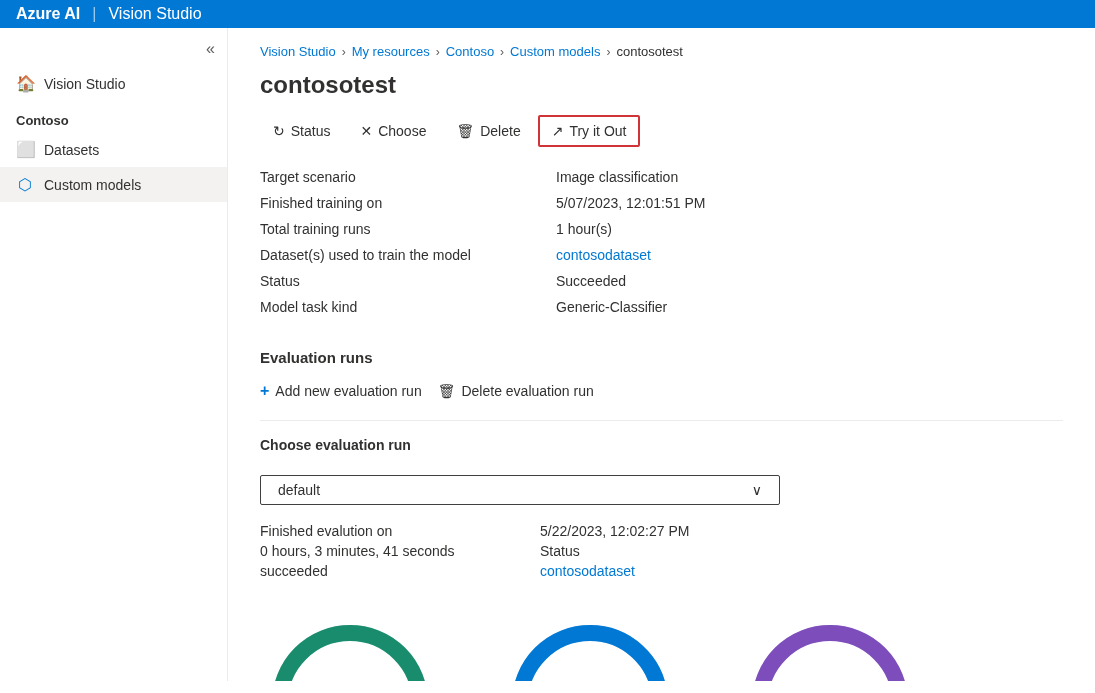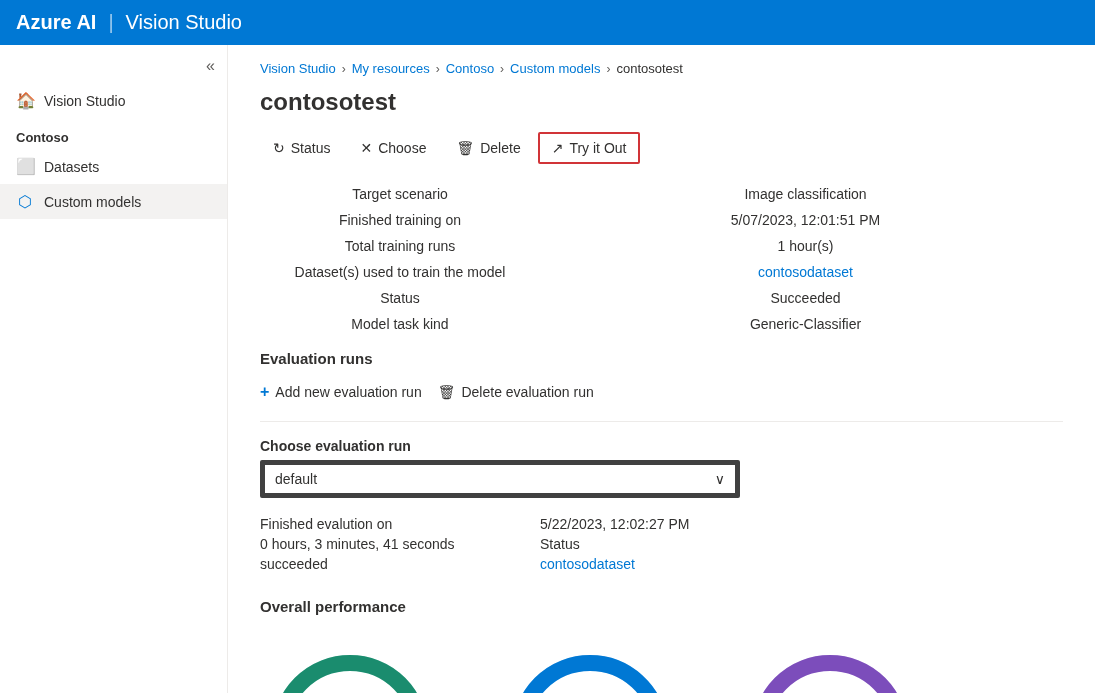--- a/index.html
+++ b/index.html
@@ -2,26 +2,26 @@
 <html><head>
   <meta charset="utf-8">
   <style>
     * { box-sizing: border-box; margin: 0; padding: 0; }
     body { font-family: 'Segoe UI', Arial, sans-serif; font-size: 14px; color: #323130; background: #fff; }
 
     
     .topbar {
       background: #0078d4;
       color: #fff;
-      height: 45px;
+      height: 28px;
       display: flex;
       align-items: center;
       padding: 0 16px;
       gap: 8px;
-      font-size: 20px;
+      font-size: 16px;
     }
     .topbar-logo { font-weight: 600; }
     .topbar-sep { color: rgba(255,255,255,0.6); margin: 0 4px; }
 
     
     .layout { display: flex; height: calc(100vh - 40px); }
 
     
     .sidebar {
       width: 228px;
@@ -109,23 +109,22 @@
     }
     .toolbar-btn.try-it-out {
       border: 2px solid #d13438;
       color: #323130;
     }
 
     
     .info-grid {
       display: grid;
       grid-template-columns: 280px 1fr;
-      gap: 6px 8px;
-      margin-bottom: 16px;
-      text-align: center;
+      gap: 6px 16px;
+      margin-bottom: 32px;
     }
     .info-label { color: #323130; font-size: 14px; padding: 2px 0; }
     .info-value { color: #323130; font-size: 14px; padding: 2px 0; }
     .info-value.link { color: #0078d4; cursor: pointer; }
 
     
     .section-heading {
       font-size: 15px;
       font-weight: 700;
       color: #323130;
@@ -157,27 +156,27 @@
       border: none;
       border-top: 1px solid #edebe9;
       margin: 8px 0 16px;
     }
 
     
     .eval-run-section { margin-bottom: 16px; }
     .eval-run-label {
       font-size: 14px;
       font-weight: 600;
-      margin-bottom: 6px;
+      margin-bottom: 22px;
     }
     .eval-run-dropdown {
-      width: 480px;
-      border: 5px solid #404040;
+      width: 520px;
+      border: 1px solid #404040;
       border-radius: 2px;
-      padding: 6px 10px;
+      padding: 6px 17px;
       font-size: 14px;
       display: flex;
       justify-content: space-between;
       align-items: center;
       cursor: pointer;
       background: #fff;
     }
 
     
     .eval-info-grid {
@@ -324,21 +323,20 @@
     <div class="eval-info-grid" id="eval-info-grid">
     <div class="info-label">Finished evalution on</div>
         <div class="info-value">5/22/2023, 12:02:27 PM</div>
         <div class="info-value">0 hours, 3 minutes, 41 seconds</div>
         <div class="info-label">Status</div>
         <div class="info-value">succeeded</div>
         <div class="info-value link">contosodataset</div>
       </div>
 
     <div class="performance-section">
-      <div class="performance-heading">Overall performance</div>
       <div class="gauges-row" id="gauges-row">
       <div class="gauge-item">
     <div class="gauge-wrapper">
       <svg width="180" height="100" class="gauge-svg">
 
         <path d="M 20,90 A 70,70 0 0,1 160,90" fill="none" stroke="#d0f0e8" stroke-width="16" stroke-linecap="round"></path>
 
         <path d="M 20,90 A 70,70 0 0,1 160,90" fill="none" stroke="#1a8c6e" stroke-width="16" stroke-linecap="round" stroke-dasharray="219.9114857512855" stroke-dashoffset="0"></path>
       </svg>
 

